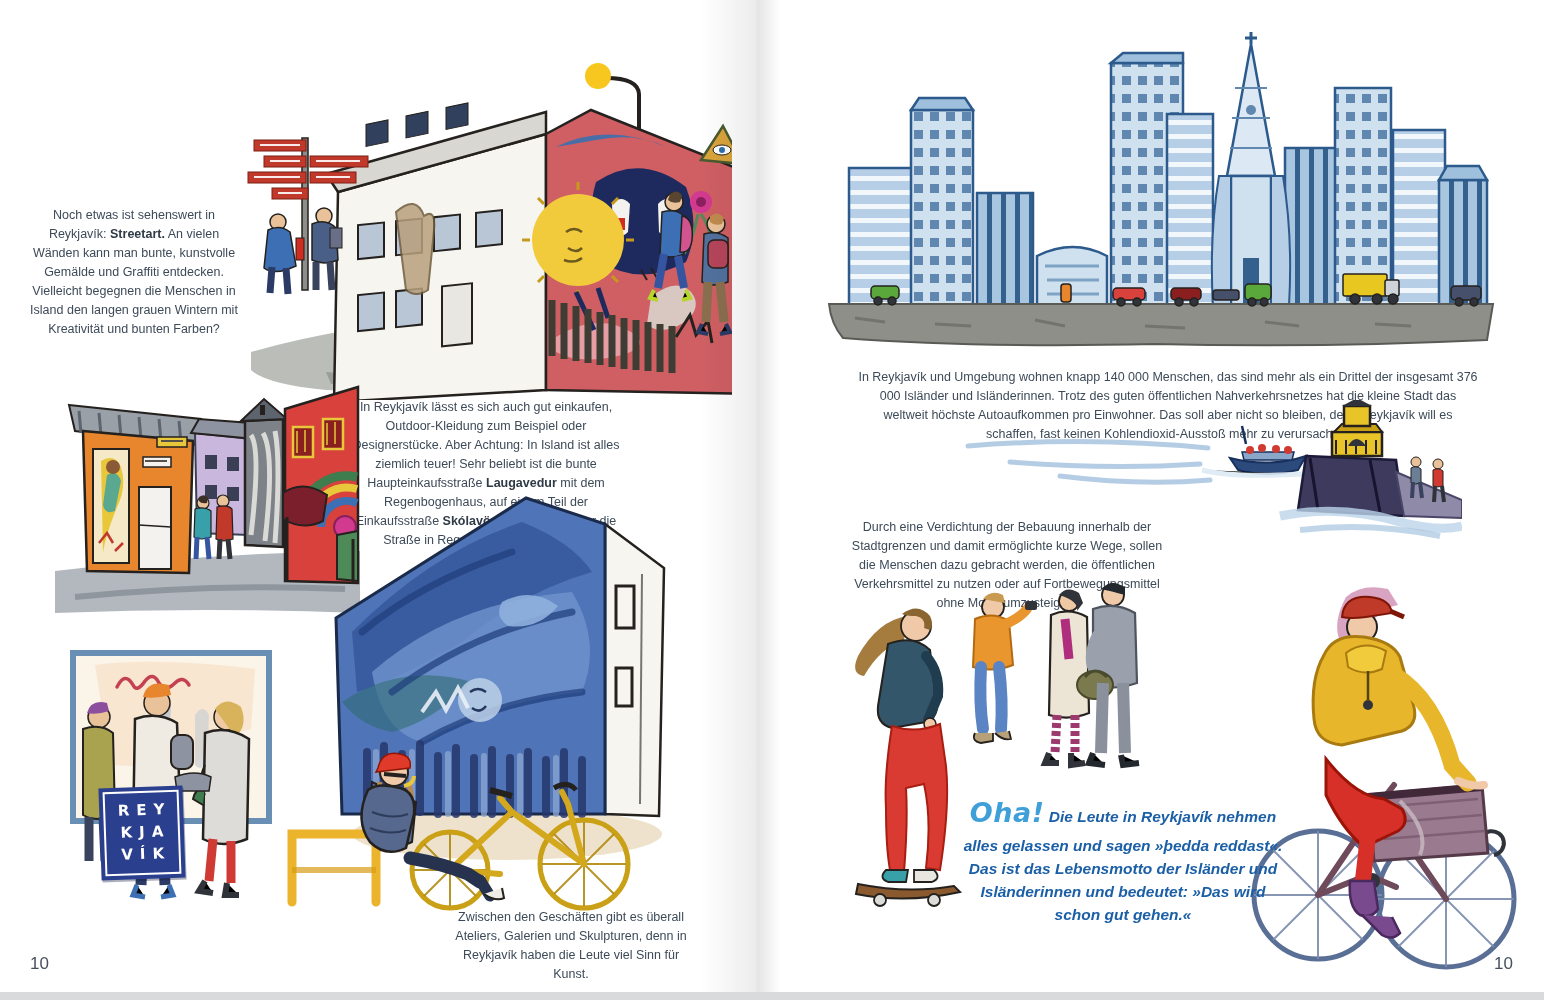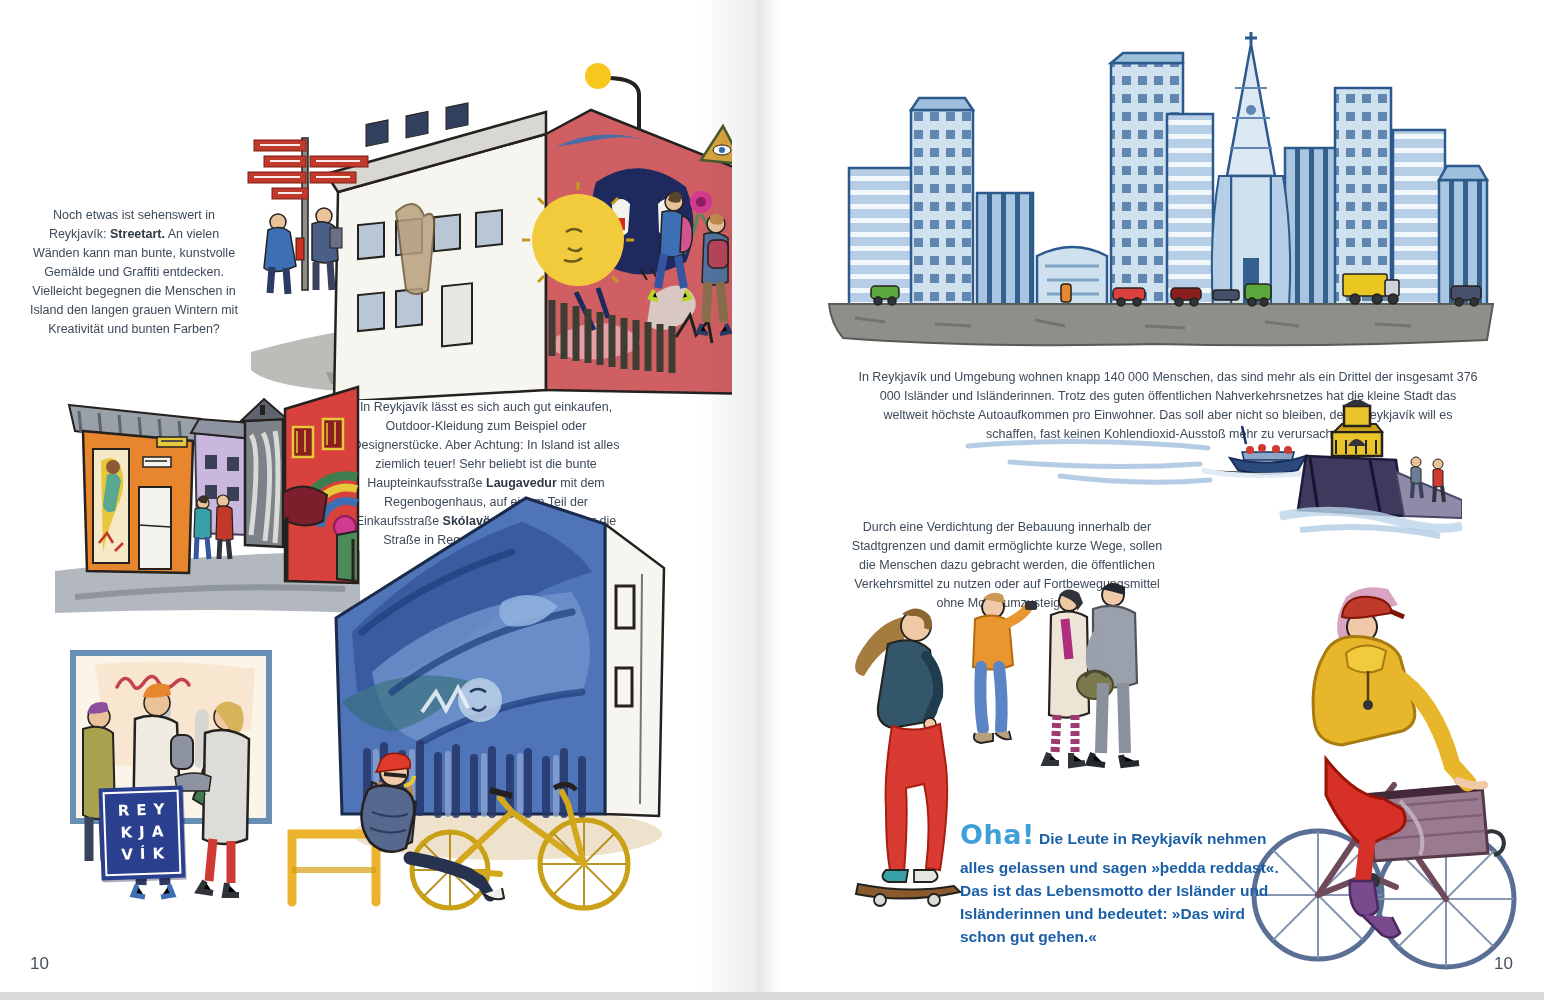--- a/index.html
+++ b/index.html
@@ -5,22 +5,22 @@
   html,body{margin:0;padding:0;background:#e9e9e9;}
   .spread{position:relative;width:1544px;height:1000px;background:#ffffff;overflow:hidden;
           font-family:"Liberation Sans",sans-serif;}
   .spine{position:absolute;left:700px;top:0;width:80px;height:1000px;pointer-events:none;
          background:linear-gradient(to right, rgba(0,0,0,0) 0%, rgba(0,0,0,0.07) 68%, rgba(0,0,0,0.10) 73%, rgba(0,0,0,0) 100%);}
   .bottom-edge{position:absolute;left:0;top:992px;width:1544px;height:8px;background:#d9dadb;}
   .page-title{position:absolute;left:55px;top:26px;width:260px;color:#1c4693;
       font-family:"DejaVu Sans",sans-serif;font-weight:800;font-size:44px;line-height:1.08;letter-spacing:-1px;}
   .para{position:absolute;text-align:center;color:#3d4a58;font-size:12.5px;line-height:1.52;margin-top:18px;}
   .para b{font-weight:bold;color:#2e3a46;}
-  .oha-block{position:absolute;left:960px;top:815px;width:326px;text-align:left;
-      color:#1b5fa6;font-weight:bold;font-size:15.5px;line-height:1.5;}
+  .oha-block{position:absolute;left:960px;top:793px;width:326px;text-align:center;
+      color:#1b5fa6;font-weight:bold;font-size:15.5px;line-height:1.5;font-style:italic;}
   .oha-label{color:#3f9fd9;font-family:"DejaVu Sans",sans-serif;font-weight:800;font-size:27px;letter-spacing:0.5px;}
   .page-num{position:absolute;top:954px;color:#46505c;font-size:17px;}
   .illu{position:absolute;}
   .sign{position:absolute;left:100px;top:787px;width:84px;height:92px;background:#2b3f8f;
         padding:4px;box-sizing:border-box;transform:rotate(-2deg);box-shadow:1px 2px 0 rgba(20,30,60,.35);}
   .sign-inner{border:2px solid #ffffff;width:100%;height:100%;box-sizing:border-box;
       display:flex;flex-direction:column;justify-content:center;align-items:center;}
   .sign-inner span{color:#fff;font-weight:bold;font-size:15px;line-height:1.45;
       letter-spacing:7px;margin-left:7px;font-family:"DejaVu Sans",sans-serif;}
   svg{display:block;}
@@ -312,20 +312,21 @@
   </div>
 
   <div class="sign">
     <div class="sign-inner">
       <span>REY</span>
       <span>KJA</span>
       <span>VÍK</span>
     </div>
   </div>
 
+  <div class="para" style="left:448px;top:890px;width:246px;">Zwischen den Geschäften gibt es überall Ateliers, Galerien und Skulpturen, denn in Reykjavík haben die Leute viel Sinn für Kunst.</div>
 
   <div class="page-num" style="left:30px;">10</div>
 
   <div class="illu" style="left:815px;top:18px;">
   <svg width="695" height="332" viewBox="0 0 695 332">
     <defs>
       <pattern id="hstripe" width="10" height="14" patternUnits="userSpaceOnUse">
         <rect width="10" height="14" fill="#b7cfe6"></rect>
             <rect y="4" width="10" height="5" fill="#f2f7fb"></rect>
       </pattern>

